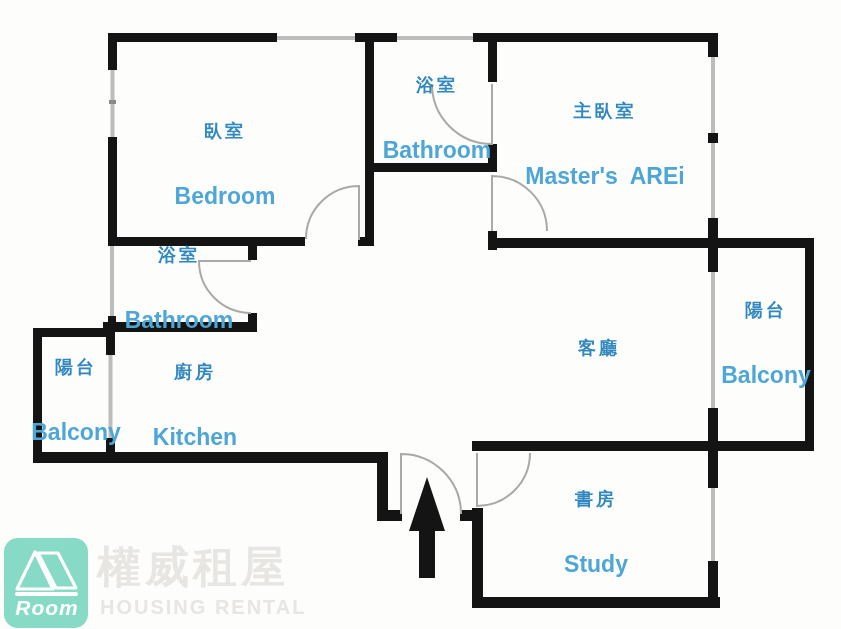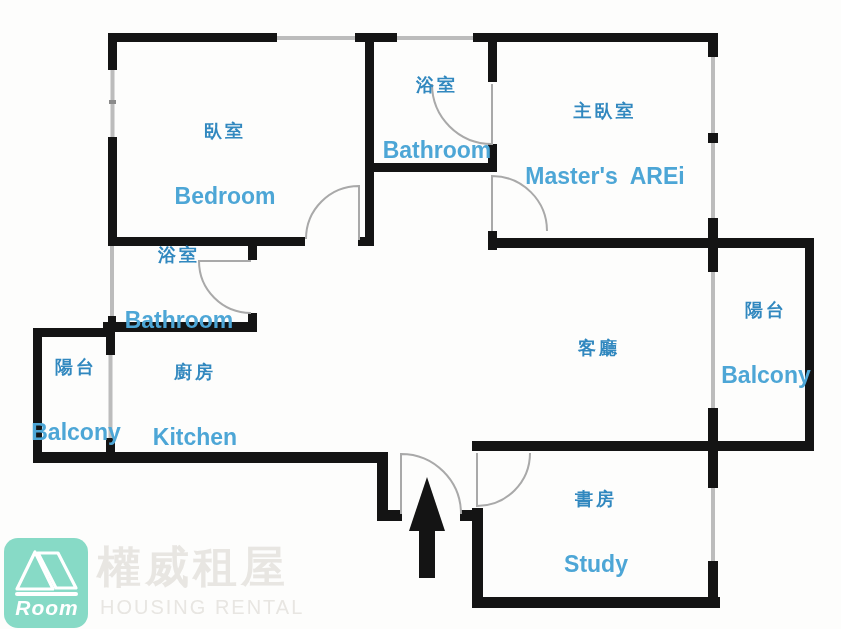--- a/index.html
+++ b/index.html
@@ -19,21 +19,21 @@
               text-align:center;white-space:pre;}
   .room-label .zh{font-size:18px;font-weight:bold;line-height:29px;
                   color:var(--label-zh-color,#3188bf);letter-spacing:3px;}
   .room-label .en{font-size:23px;font-weight:bold;line-height:28px;
                   color:var(--label-en-color,#4da6d6);}
 
   .brand-text{position:absolute;z-index:3;color:#ffffff;font-weight:bold;font-style:italic;
               font-size:21px;letter-spacing:1px;transform:translate(-50%,-50%);}
   .wm-zh{position:absolute;z-index:2;font-size:44px;font-weight:bold;letter-spacing:4px;
          color:var(--watermark-color,#e8e6e2);transform:translate(0,-50%);white-space:pre;}
-  .wm-en{position:absolute;z-index:2;font-size:20px;font-weight:normal;letter-spacing:2px;
+  .wm-en{position:absolute;z-index:2;font-size:20px;font-weight:bold;letter-spacing:2px;
          color:var(--watermark-color,#e8e6e2);transform:translate(0,-50%);white-space:pre;text-align:right;}
 </style>
 </head>
 <body>
 
 <div class="canvas">
 
   <svg class="plan-svg" width="841" height="629" viewBox="0 0 841 629">
 
     <g>

